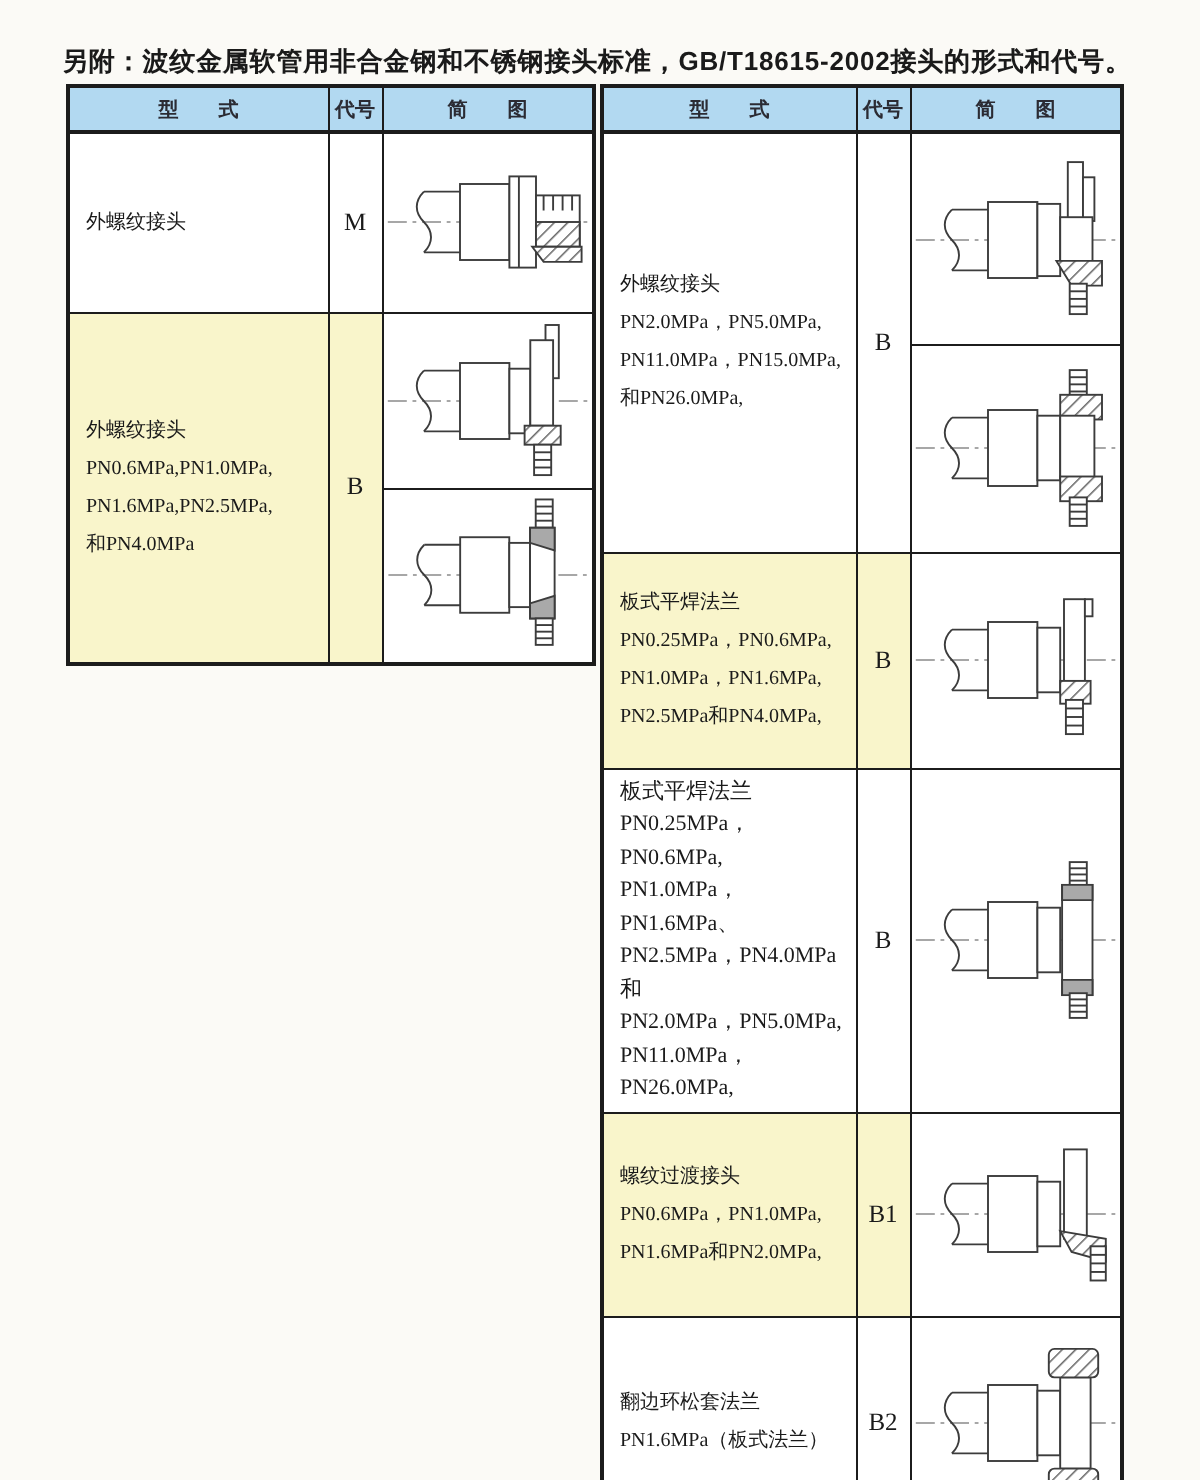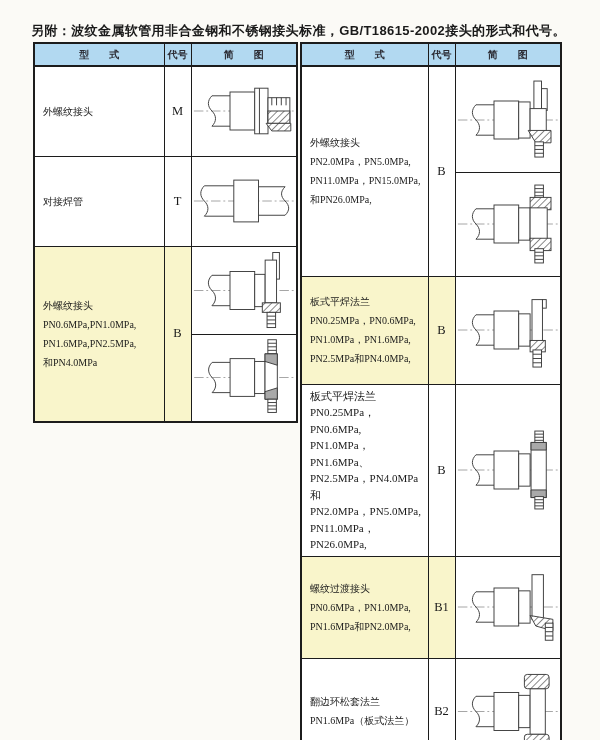--- a/index.html
+++ b/index.html
@@ -95,38 +95,20 @@
               <path d="M21 29 C16 34 16 40 21 45 C26 50 26 56 21 61" fill="#fff"></path>
               <line x1="21" y1="29" x2="40" y2="29"></line>
               <line x1="21" y1="61" x2="40" y2="61"></line>
               <rect x="40" y="25" width="26" height="40" fill="#fff"></rect>
               <rect x="66" y="21" width="14" height="48" fill="#fff"></rect>
               <line x1="71" y1="21" x2="71" y2="69"></line>
               <rect x="80" y="31" width="23" height="27" fill="#fff"></rect>
               <path d="M84 31 V39 M89 31 V39 M94 31 V39 M99 31 V39"></path>
               <rect x="80" y="45" width="23" height="13" fill="url(#hatch)"></rect>
               <path d="M78 58 H104 L104 66 H84 Z" fill="url(#hatch)"></path>
-            </svg>
-          </div>
-      </td>
-    </tr>
-    <tr style="height:90px">
-      <td class="type">对接焊管</td>
-      <td class="code">T</td>
-      <td class="diag">
-        <div class="dbox" style="height:88px">
-            <svg viewBox="0 0 110 90" preserveAspectRatio="xMidYMid meet" fill="none" stroke="#3c3c3c" stroke-width="1">
-              <path d="M2 45 H108" stroke="#8a8a8a" stroke-width="0.8" stroke-dasharray="10 3 2 3"></path>
-              <path d="M13 29 C8 34 8 40 13 45 C18 50 18 56 13 61" fill="#fff"></path>
-              <line x1="13" y1="29" x2="44" y2="29"></line>
-              <line x1="13" y1="61" x2="44" y2="61"></line>
-              <rect x="44" y="23" width="26" height="44" fill="#fff"></rect>
-              <line x1="70" y1="30" x2="98" y2="30"></line>
-              <line x1="70" y1="60" x2="98" y2="60"></line>
-              <path d="M98 30 C93 35 93 40 98 45 C103 50 103 55 98 60"></path>
             </svg>
           </div>
       </td>
     </tr>
     <tr style="height:176px" class="hl">
       <td class="type">外螺纹接头
 PN0.6MPa,PN1.0MPa,
 PN1.6MPa,PN2.5MPa,
 和PN4.0MPa</td>
       <td class="code">B</td>

